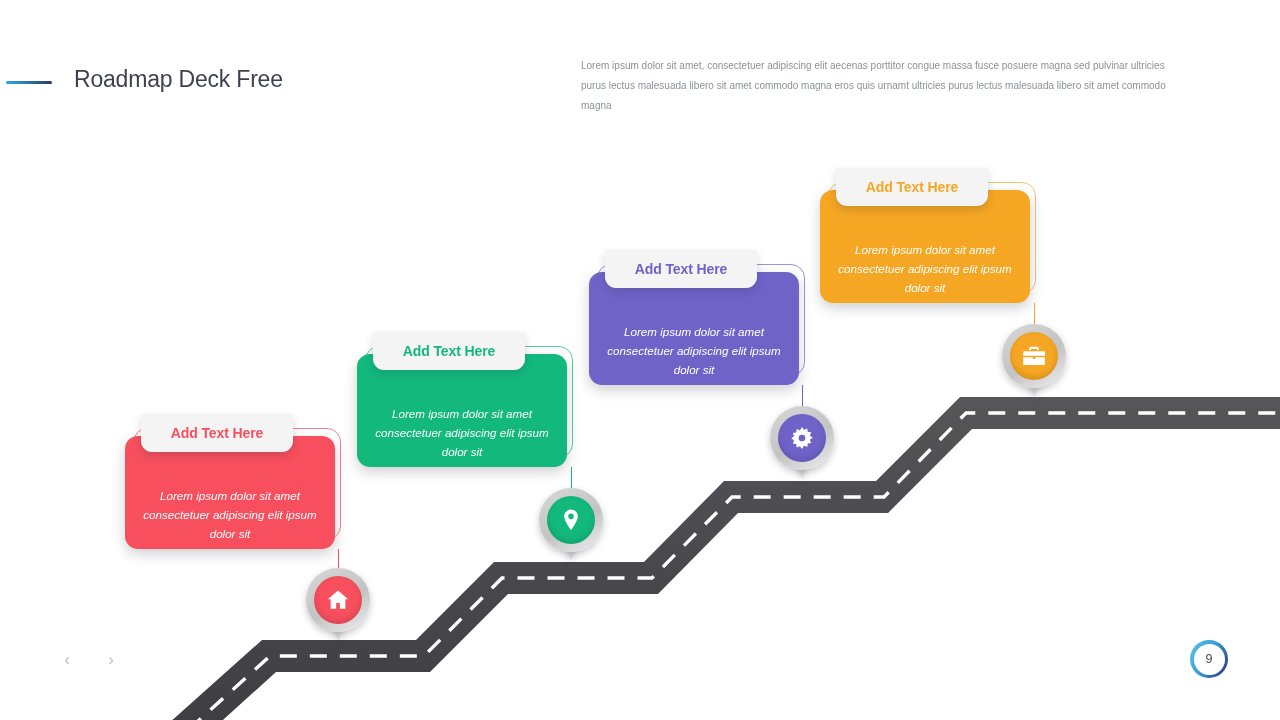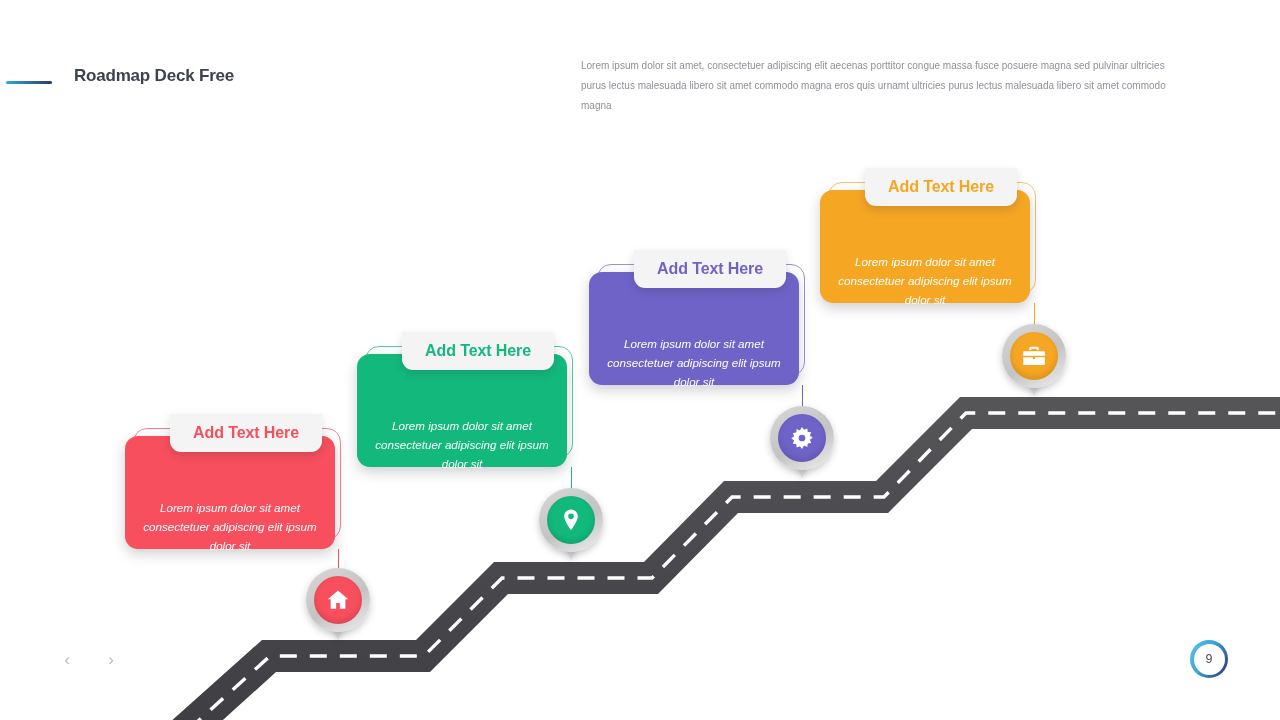--- a/index.html
+++ b/index.html
@@ -23,22 +23,22 @@
     top: 81px;
     width: 46px;
     height: 3px;
     border-radius: 2px;
     background: linear-gradient(90deg, #2eaadc 0%, #2b3a67 100%);
   }
   .page-title {
     position: absolute;
     left: 74px;
     top: 66px;
-    font-size: 17px;
-    font-weight: bold;
+    font-size: 23px;
+    font-weight: normal;
     letter-spacing: -0.2px;
     color: #3d4250;
     white-space: nowrap;
   }
   .intro-text {
     position: absolute;
     left: 581px;
     top: 56px;
     width: 602px;
     font-size: 10px;
@@ -84,36 +84,35 @@
   .card-body {
     position: absolute;
     left: 14px;
     right: 14px;
     top: 50px;
     font-size: 11.6px;
     line-height: 19px;
     font-style: italic;
     color: #ffffff;
     text-align: center;
-    margin-top: 12px;
   }
   .card-label {
     position: absolute;
     top: -22px;
-    left: 45px;
+    left: 16px;
     width: 152px;
     height: 38px;
     background: #f4f4f4;
     border-bottom-left-radius: 11px;
     border-bottom-right-radius: 11px;
     box-shadow: 0 4px 8px rgba(40,40,60,0.17);
     display: flex;
     align-items: center;
     justify-content: center;
-    font-size: 16px;
+    font-size: 14px;
     font-weight: bold;
     letter-spacing: -0.1px;
     text-align: right;
   }
   .connector {
     position: absolute;
     width: 1.4px;
   }
 
   

